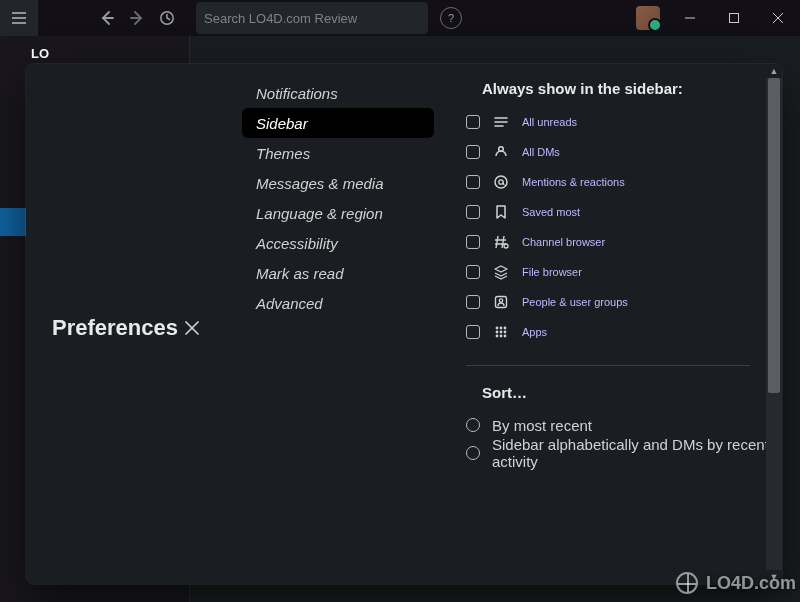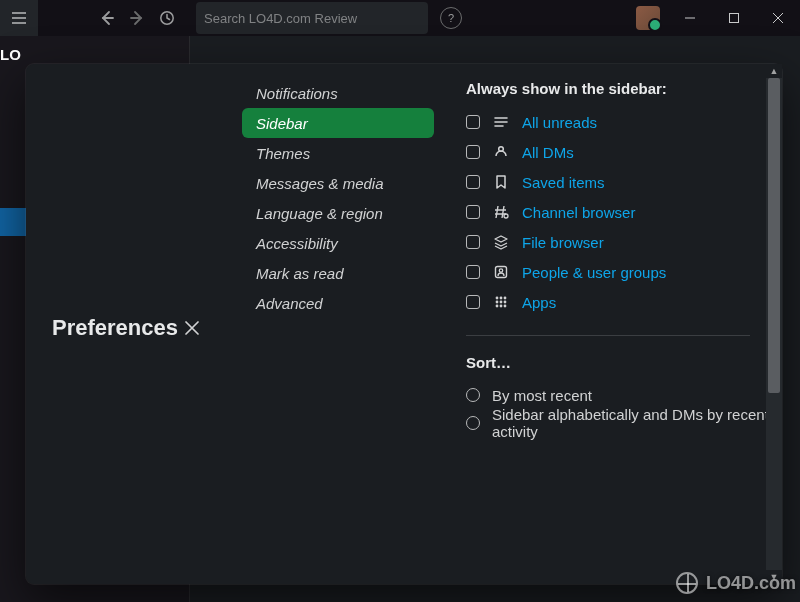--- a/index.html
+++ b/index.html
@@ -44,21 +44,21 @@
   .win-controls { position:absolute; right:0; top:0; display:flex; height:36px; }
   .win-btn { width:44px; display:flex; align-items:center; justify-content:center; color:#c8c9ca; font-size:11px;}
   .avatar { position:absolute; right: 140px; top:6px; width:24px; height:24px; border-radius:4px; background: linear-gradient(135deg,#8b5a44,#6b4a38); }
   .avatar::after{content:""; position:absolute; right:-2px; bottom:-2px; width:10px;height:10px;border-radius:50%;background:#2bac76;border:2px solid #121016;}
 
   .bg-sidebar {
     position:absolute; left:0; top:36px; width:190px; height: 566px;
     background:#19171d; border-right:1px solid #2a2a2e;
     color:#a8a9aa; font-size:14px;
   }
-  .bg-workspace { padding:10px 0; font-weight:800; font-size:15px; color:#fff; }
+  .bg-workspace { padding:10px 31px; font-weight:800; font-size:13px; color:#fff; }
   .bg-active-row { position:absolute; top: 172px; left:0; right:0; height:28px; background:#1164a3; }
 
   
   .modal-backdrop {
     position:absolute; left:0; top:0; width:800px; height:602px;
   }
   .modal {
     position:absolute;
     left: 26px; top: 64px;
     width: 756px; height: 520px;
@@ -86,44 +86,44 @@
     height: 30px;
     display:flex; align-items:center;
     padding: 0 14px;
     font-size: 15px;
     color:#d1d2d3;
     border-radius: 6px;
     margin: 0 8px 0 0;
     cursor:pointer;
   }
   .prefs-nav-item.active {
-    background:#15803d;
+    background:#000000;
     color:#fff;
   }
   .prefs-content {
     flex:1;
     padding: 16px 6px 16px 24px;
     overflow-y: auto;
     position: relative;
   }
   .prefs-scroll {
     position:absolute; right:0; top:0; bottom:0; width:16px;
     background:#1a1d21;
     display:flex; flex-direction:column; align-items:center;
   }
   .scroll-arrow { font-size:9px; color:#a0a1a2; height:14px; display:flex;align-items:center;justify-content:center; width:100%;}
   .scroll-track { flex:1; width:16px; background:#262a2e; position:relative;}
   .scroll-thumb { position:absolute; top:0; left:2px; right:2px; height:64%; background:#5a5d61; border-radius:2px;}
 
-  .section-title { font-size:15px; font-weight:700; color:#e8e9ea; margin-bottom:10px; }
+  .section-title { font-size:15px; font-weight:700; color:#e8e9ea; margin-bottom:10px;margin-left:16px; }
   .chk-row {
     display:flex; align-items:center; gap:12px;
     height: 30px;
-    font-size:15px;
-    color:#0ea5e9;
+    font-size:11px;
+    color:#c4b5fd;
   }
   .chk {
     width:14px; height:14px;
     border:1.5px solid #b8b9ba;
     border-radius:3px;
     flex-shrink:0;
   }
   .chk-icon { width:18px; display:flex; justify-content:center; color:#d1d2d3; flex-shrink:0; font-size:15px; }
   .divider { border:none; border-top:1px solid #3b3e42; margin: 18px 26px 18px 0; }
 
@@ -251,24 +251,35 @@
                   <path d="M3 12a5 5 0 0 1 10 0" stroke="currentColor" stroke-width="1.5" fill="none"></path>
                   <circle cx="8" cy="5" r="2.3" stroke="currentColor" stroke-width="1.5" fill="none"></circle>
                 </svg>
               </span>
               <span>All DMs</span>
             </div>
             <div class="chk-row">
               <span class="chk"></span>
               <span class="chk-icon">
                 <svg width="16" height="16" viewBox="0 0 16 16">
+                  <circle cx="8" cy="8" r="6" stroke="currentColor" stroke-width="1.5" fill="none"></circle>
+                  <circle cx="8" cy="8" r="2.2" stroke="currentColor" stroke-width="1.3" fill="none"></circle>
+                  <path d="M10.2 8v1.2c0 .9.6 1.4 1.3 1.4" stroke="currentColor" stroke-width="1.3" fill="none"></path>
+                </svg>
+              </span>
+              <span>Mentions &amp; reactions</span>
+            </div>
+            <div class="chk-row">
+              <span class="chk"></span>
+              <span class="chk-icon">
+                <svg width="16" height="16" viewBox="0 0 16 16">
                   <path d="M4 2h8v12l-4-3-4 3V2z" stroke="currentColor" stroke-width="1.5" fill="none" stroke-linejoin="round"></path>
                 </svg>
               </span>
-              <span>Saved items</span>
+              <span>Saved most</span>
             </div>
             <div class="chk-row">
               <span class="chk"></span>
               <span class="chk-icon">
                 <svg width="16" height="16" viewBox="0 0 16 16">
                   <path d="M5 2l-2 12M11 2l-2 12M2 6h11M2 10h11" stroke="currentColor" stroke-width="1.4"></path>
                   <circle cx="13" cy="12" r="2" stroke="currentColor" stroke-width="1.3" fill="none"></circle>
                 </svg>
               </span>
               <span>Channel browser</span>

